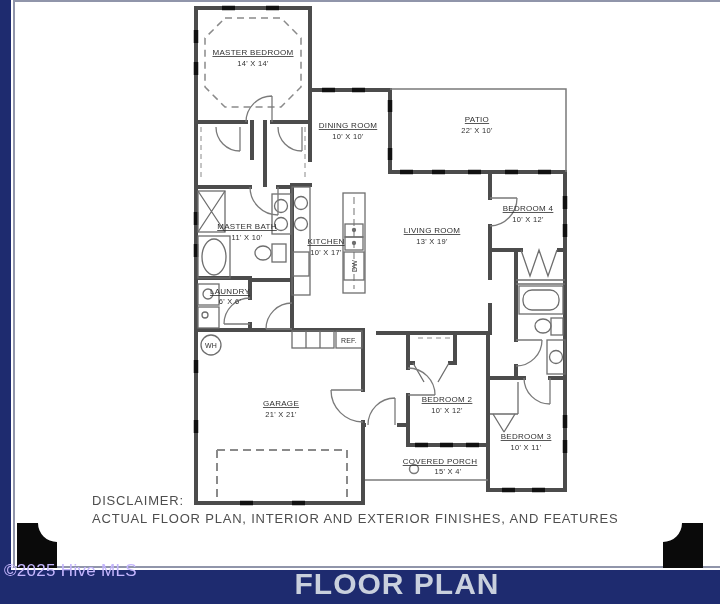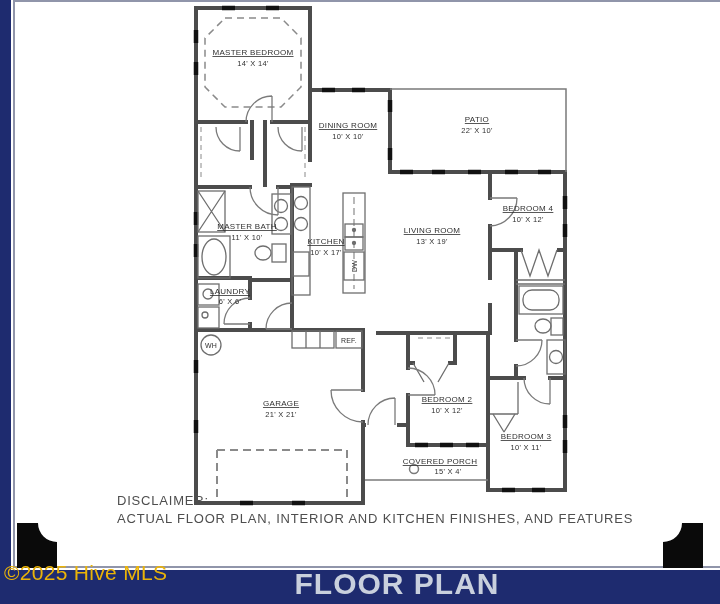--- a/index.html
+++ b/index.html
@@ -11,31 +11,31 @@
   }
   .frame{
     position:absolute;left:13px;right:13px;top:0;bottom:36px;
     background:#ffffff;
     border:2px solid #9095aa;
     outline:2px solid #ffffff;
     box-sizing:border-box;
   }
   .plan-svg{position:absolute;left:0;top:0;width:720px;height:604px;z-index:3;}
   .disclaimer{
-    position:absolute;left:117px;top:492px;z-index:4;
+    position:absolute;left:92px;top:492px;z-index:4;
     color:#4e4e4e;font-size:13px;letter-spacing:0.8px;line-height:18px;
   }
   .footer-title{
     position:absolute;left:0;right:0;bottom:3px;z-index:5;
     text-align:center;transform:translateX(25px);
     color:#c9d0dd;font-size:30px;font-weight:bold;letter-spacing:1px;
   }
   .watermark{
     position:absolute;left:4px;top:561px;z-index:6;
-    color:#eab308;font-size:21px;letter-spacing:0.3px;
+    color:#c4b5fd;font-size:17px;letter-spacing:0.3px;
   }
   svg text{fill:#2f2f2f;}
   .room-name{font-size:8px;letter-spacing:0.3px;text-decoration:underline;}
   .room-dims{font-size:7.5px;letter-spacing:0.3px;}
   .fix-label{font-size:7px;letter-spacing:0.2px;}
 </style>
 </head>
 <body>
 
 <div class="stage">
@@ -237,20 +237,20 @@
     </g>
 
     <g fill="#0a0a0a">
       <path d="M17,523 H38 A19,19 0 0 0 57,542 V568 H17 Z"></path>
       <path d="M703,523 H682 A19,19 0 0 1 663,542 V568 H703 Z"></path>
     </g>
   </svg>
 
   <div class="disclaimer">
     <div>DISCLAIMER:</div>
-    <div>ACTUAL FLOOR PLAN, INTERIOR AND KITCHEN FINISHES, AND FEATURES</div>
+    <div>ACTUAL FLOOR PLAN, INTERIOR AND EXTERIOR FINISHES, AND FEATURES</div>
   </div>
 
   <div class="footer-title">FLOOR PLAN</div>
 
   <div class="watermark">©2025 Hive MLS</div>
 
 </div>
 
 </body></html>

